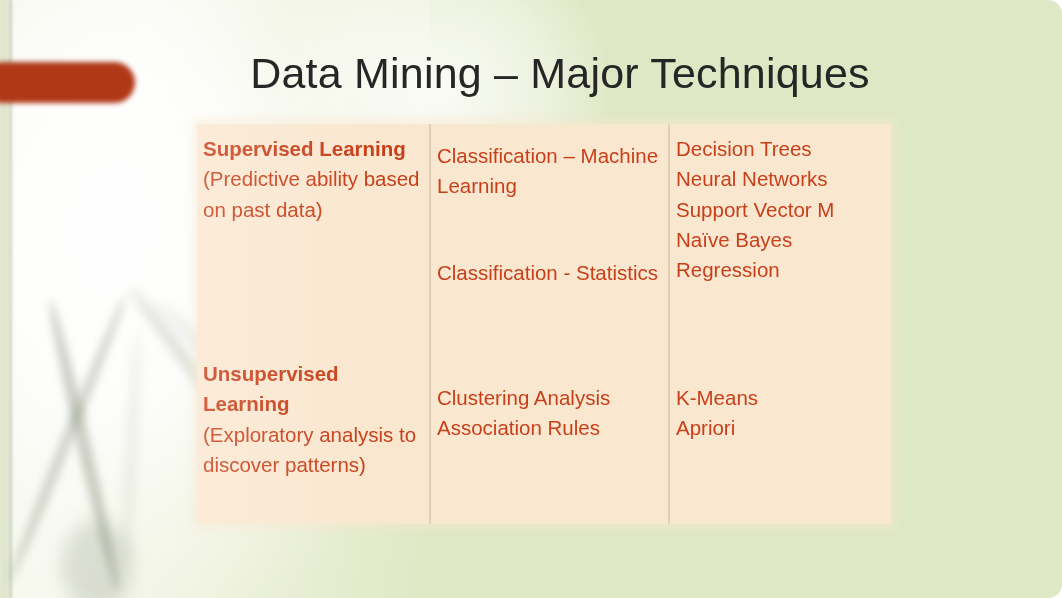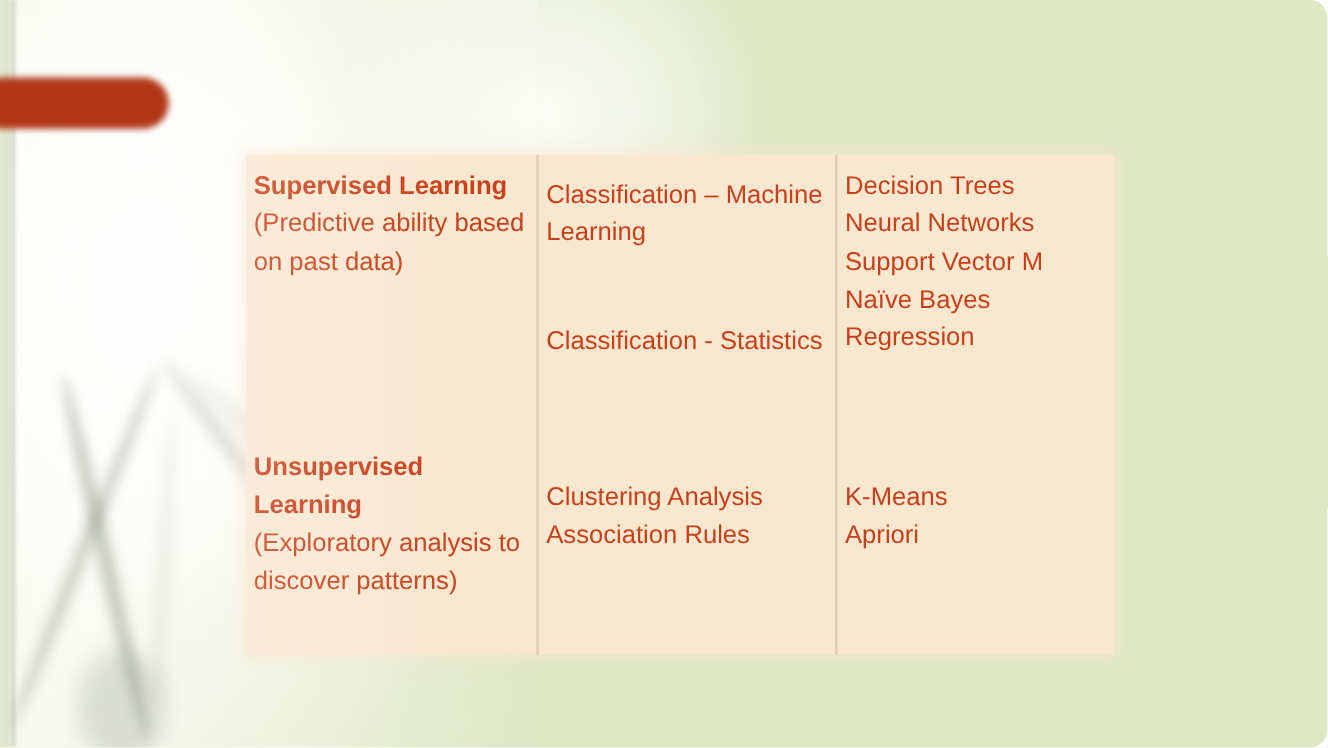--- a/index.html
+++ b/index.html
@@ -199,20 +199,21 @@
   <div class="stem stem-a"></div>
   <div class="stem stem-b"></div>
   <div class="stem stem-f"></div>
   <div class="stem stem-e"></div>
 
   <div class="bg-glow"></div>
   <div class="warm-wash"></div>
 
   <div class="accent-bar"></div>
 
+  <div class="title">Data Mining – Major Techniques</div>
 
   <div class="table">
 
     <div class="cell bordered-r">
       <span class="line pad-top-1"><b>Supervised Learning</b></span>
       <span class="line">(Predictive ability based on past data)</span>
     </div>
 
     <div class="cell bordered-r">
       <span class="line pad-top-3">Classification – Machine Learning</span>

